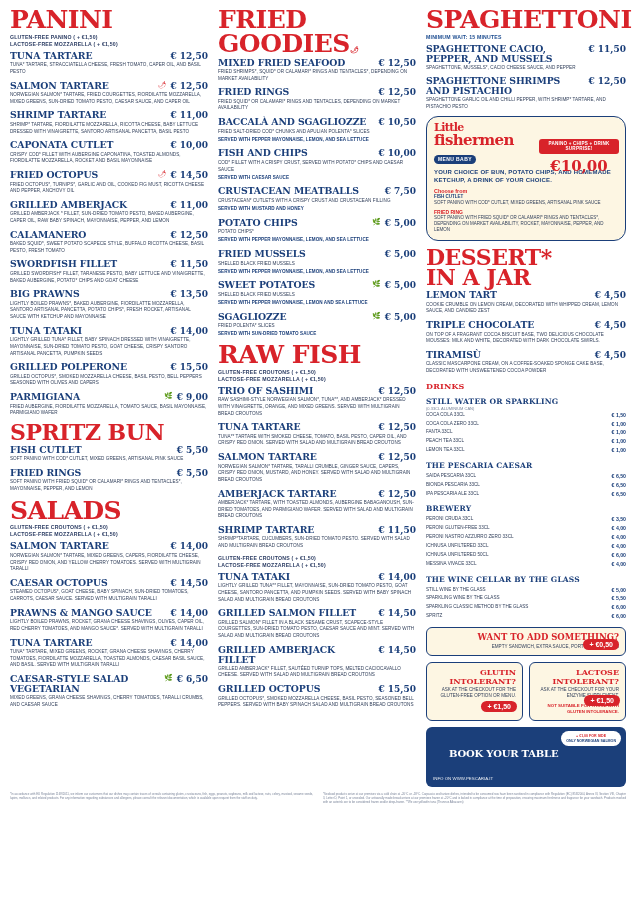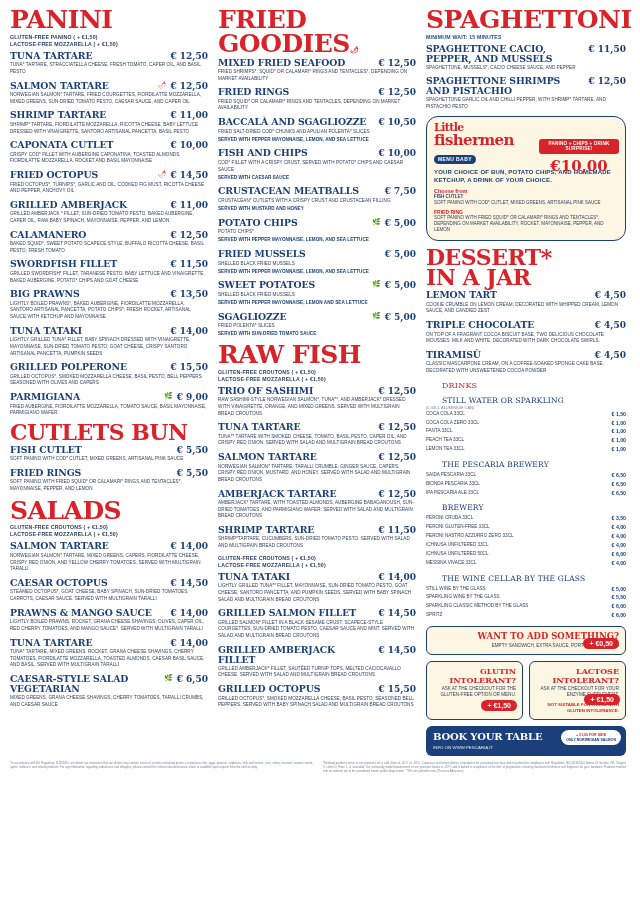--- a/index.html
+++ b/index.html
@@ -75,43 +75,43 @@
   }
   .promo-price {
     font-family:"DejaVu Serif", serif; color:#d8232a; font-weight:bold; font-size: 15px; margin-top: 3px;
   }
   .promo-head { font-size: 6px; font-weight: bold; color:#1b3f7a; line-height:1.3; margin-top:4px; letter-spacing:.2px;}
   .promo-choose { font-size:5.4px; font-weight:bold; color:#d8232a; margin-top:3px;}
   .promo-line { font-size:4.5px; color:#33415c; line-height:1.4;}
   .promo-line b { color:#1b3f7a; }
 
   .drinks-title {
-    font-family:"DejaVu Serif", serif; font-weight:normal; font-size: 7.5px; color:#1b3f7a;
-    margin: 6px 0 2px 16px; letter-spacing: .2px;
+    font-family:"DejaVu Serif", serif; font-weight:bold; font-size: 7.5px; color:#1b3f7a;
+    margin: 6px 0 2px 0; letter-spacing: .2px;
   }
   .drink-row { display:flex; justify-content:space-between; font-size:4.6px; color:#33415c; line-height:1.7; }
   .drink-row .dp { font-weight:bold; color:#1b3f7a; font-size:5.2px; }
 
   .callout {
     border: 1.4px solid #1b3f7a; border-radius: 6px; background:#fdf6e3;
     padding: 5px 6px; margin-top: 6px; position: relative; text-align: right;
   }
   .callout-title { font-family:"DejaVu Serif", serif; color:#d8232a; font-weight:bold; font-size:8.5px; line-height:1.05;}
   .callout-text { font-size:4.6px; color:#33415c; line-height:1.4; margin-top:2px;}
   .pill {
     display:inline-block; background:#d8232a; color:#fff; font-weight:bold; font-size:7px;
     border-radius: 9px; padding: 2px 6px;
   }
   .two { display:flex; gap:6px; }
   .two > div { flex:1; }
 
   .booking {
     margin-top:6px; border-radius:6px; background:#1b3f7a; color:#fff; padding:6px 7px; position:relative;
   }
-  .booking h4 { font-family:"DejaVu Serif", serif; font-size:10px; margin:0; line-height:1.05; letter-spacing:-.2px;}
+  .booking h4 { font-family:"DejaVu Serif", serif; font-size:10px; margin:16px; line-height:1.05; letter-spacing:-.2px;}
   .booking p { font-size:4.4px; margin:2px 0 0 0; opacity:.9;}
   .salmon-badge {
     position:absolute; right:5px; top:4px; background:#fff; color:#1b3f7a;
     font-size:3.6px; font-weight:bold; border-radius:10px; padding:3px 5px; line-height:1.25; text-align:center;
   }
   .disclaimer { display:flex; gap:10px; margin-top:6px; }
   .disclaimer div { font-size:2.9px; color:#7a8499; line-height:1.35; flex:1; text-align:justify; }
 
   .sm-note { font-size:4.4px; color:#d8232a; font-weight:bold; line-height:1.4; }
 </style>
@@ -210,21 +210,21 @@
           <div class="item">
             <div class="item-head">
               <div class="item-name">PARMIGIANA</div>
               <span class="veg-icon">🌿</span>
               <div class="price">€ 9,00</div>
             </div>
             <div class="desc">FRIED AUBERGINE, FIORDILATTE MOZZARELLA, TOMATO SAUCE, BASIL MAYONNAISE, PARMIGIANO WAFER</div>
           </div>
         </div>
 
-      <h2 class="sec-title lg" style="margin-top:5px">CUTLETS BUN</h2>
+      <h2 class="sec-title lg" style="margin-top:5px">SPRITZ BUN</h2>
       <div id="bun-items">
           <div class="item">
             <div class="item-head">
               <div class="item-name">FISH CUTLET</div>
               <div class="price">€ 5,50</div>
             </div>
             <div class="desc">SOFT PANINO WITH COD* CUTLET, MIXED GREENS, ARTISANAL PINK SAUCE</div>
           </div>
           <div class="item">
             <div class="item-head">
@@ -516,21 +516,21 @@
             <span class="dp">€ 1,00</span>
           </div>
           <div class="drink-row">
             <span>PEACH TEA 33CL</span>
             <span class="dp">€ 1,00</span>
           </div>
           <div class="drink-row">
             <span>LEMON TEA 33CL</span>
             <span class="dp">€ 1,00</span>
           </div>
-          <div class="drinks-title">THE PESCARIA BREWERY</div>
+          <div class="drinks-title">THE PESCARIA CAESAR</div>
           <div class="drink-row">
             <span>SAIDA PESCARIA 33CL</span>
             <span class="dp">€ 6,50</span>
           </div>
           <div class="drink-row">
             <span>BIONDA PESCARIA 33CL</span>
             <span class="dp">€ 6,50</span>
           </div>
           <div class="drink-row">
             <span>IPA PESCARIA ALE 33CL</span>

